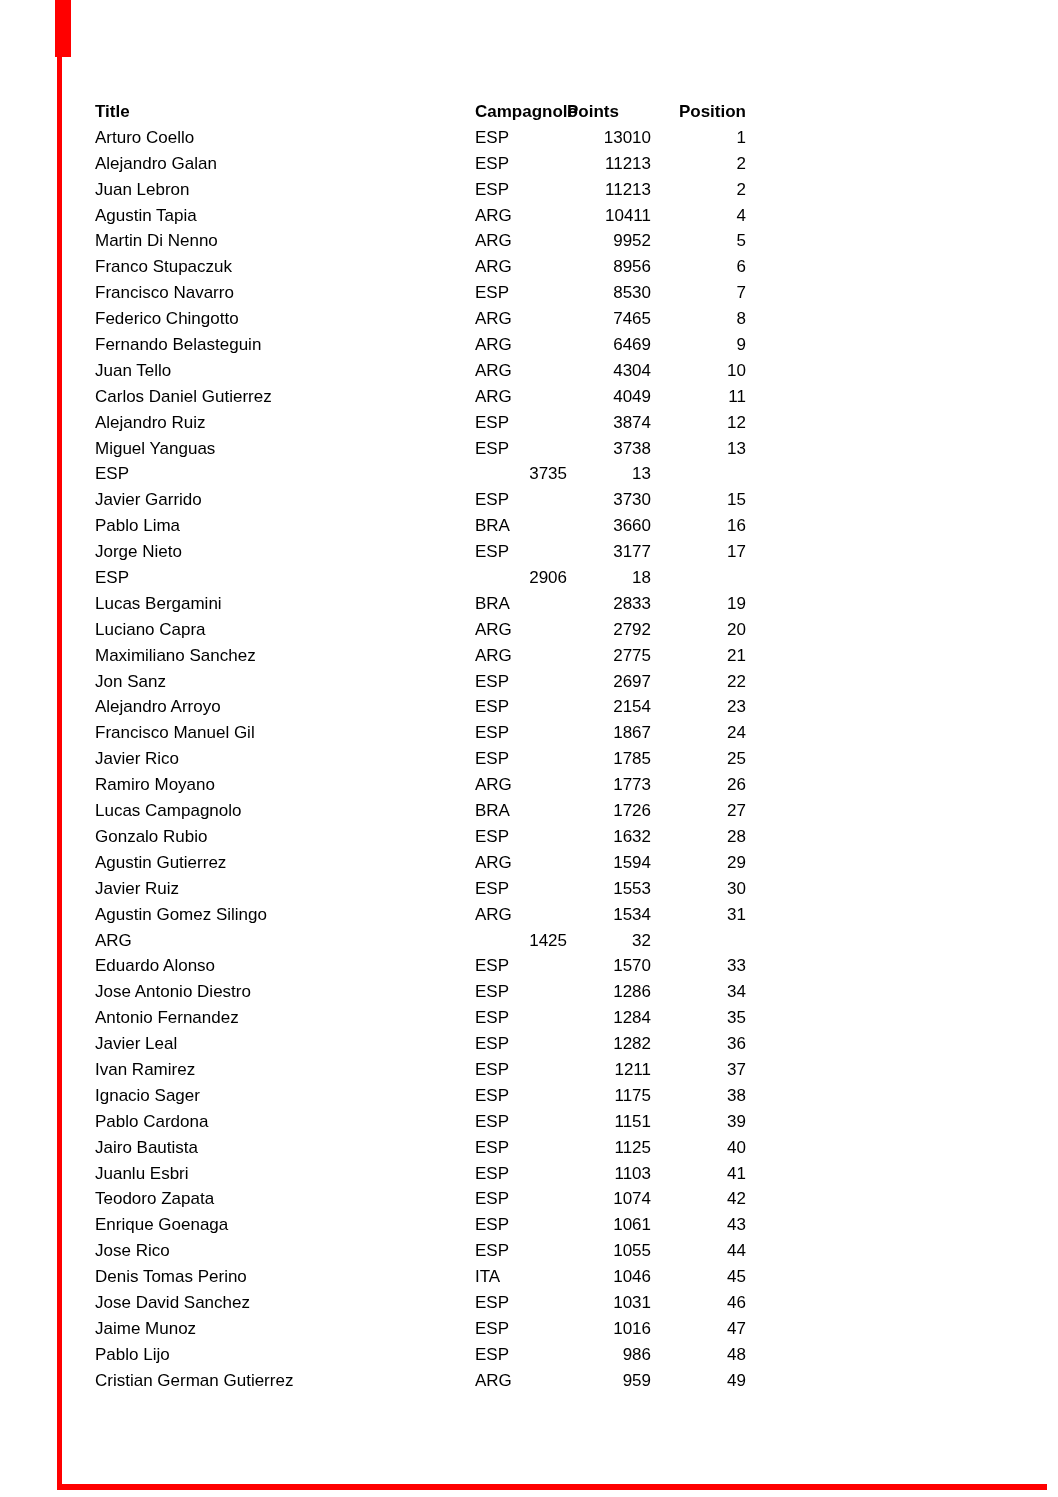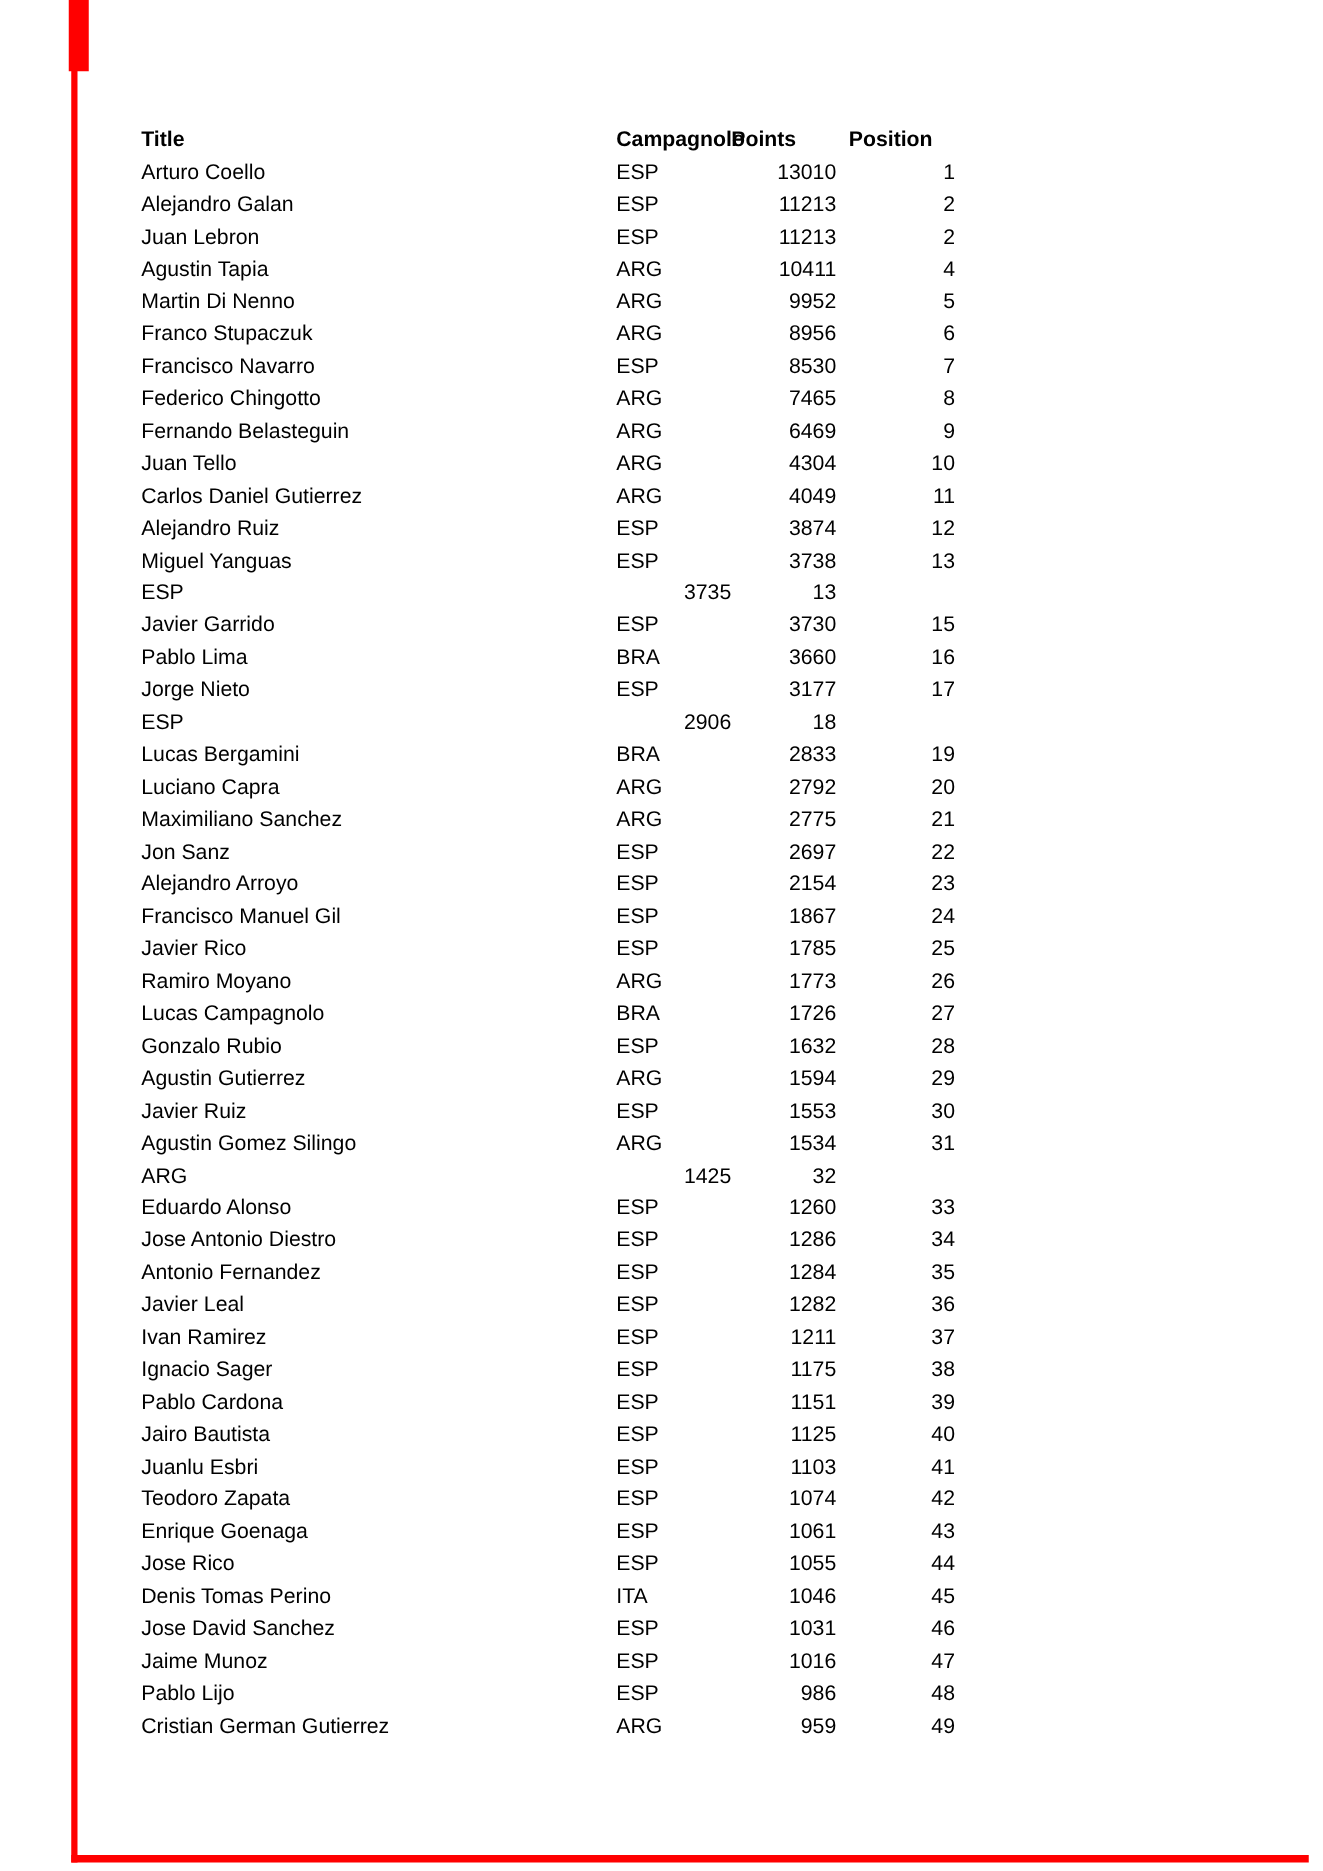--- a/index.html
+++ b/index.html
@@ -6,40 +6,40 @@
   html,body { width:1058px; height:1497px; }
   body {
     background:#ffffff;
     color:#000000;
     font-family:"Liberation Sans", sans-serif;
     position:relative;
     overflow:hidden;
   }
   .table {
     position:absolute;
-    left:113px;
+    left:95px;
     top:99px;
     width:651px;
   }
   .row {
     display:grid;
     grid-template-columns:380px 92px 84px 95px;
     height:25.9px;
     align-items:center;
   }
   .cell {
     font-size:17px;
     line-height:25.9px;
     white-space:nowrap;
     overflow:visible;
   }
   .header .cell { font-weight:bold; }
   .cell.points, .cell.position { text-align:right; }
   .header .cell.points, .header .cell.position { text-align:left; }
-  .header .cell.position { padding-left:10px; }
+  .header .cell.position { padding-left:10px;text-align:right; }
   .red-mark { position:absolute; }
   .red-left-top   { left:55px; top:0;      width:16px;  height:57px; }
   .red-left-line  { left:57px; top:0;      width:5px;   height:1490px; }
   .red-bottom-line{ left:57px; top:1484px; width:990px; height:6px; }
 </style>
 </head>
 <body>
 
 <div class="red-mark red-left-top" style="background: rgb(255, 0, 0);"></div>
 <div class="red-mark red-left-line" style="background: rgb(255, 0, 0);"></div>
@@ -238,21 +238,21 @@
         <div class="cell position">31</div>
       </div>
       <div class="row">
         <div class="cell country">ARG</div>
         <div class="cell points">1425</div>
         <div class="cell position">32</div>
       </div>
       <div class="row">
         <div class="cell title">Eduardo Alonso</div>
         <div class="cell country">ESP</div>
-        <div class="cell points">1260</div>
+        <div class="cell points">1570</div>
         <div class="cell position">33</div>
       </div>
       <div class="row">
         <div class="cell title">Jose Antonio Diestro</div>
         <div class="cell country">ESP</div>
         <div class="cell points">1286</div>
         <div class="cell position">34</div>
       </div>
       <div class="row">
         <div class="cell title">Antonio Fernandez</div>

